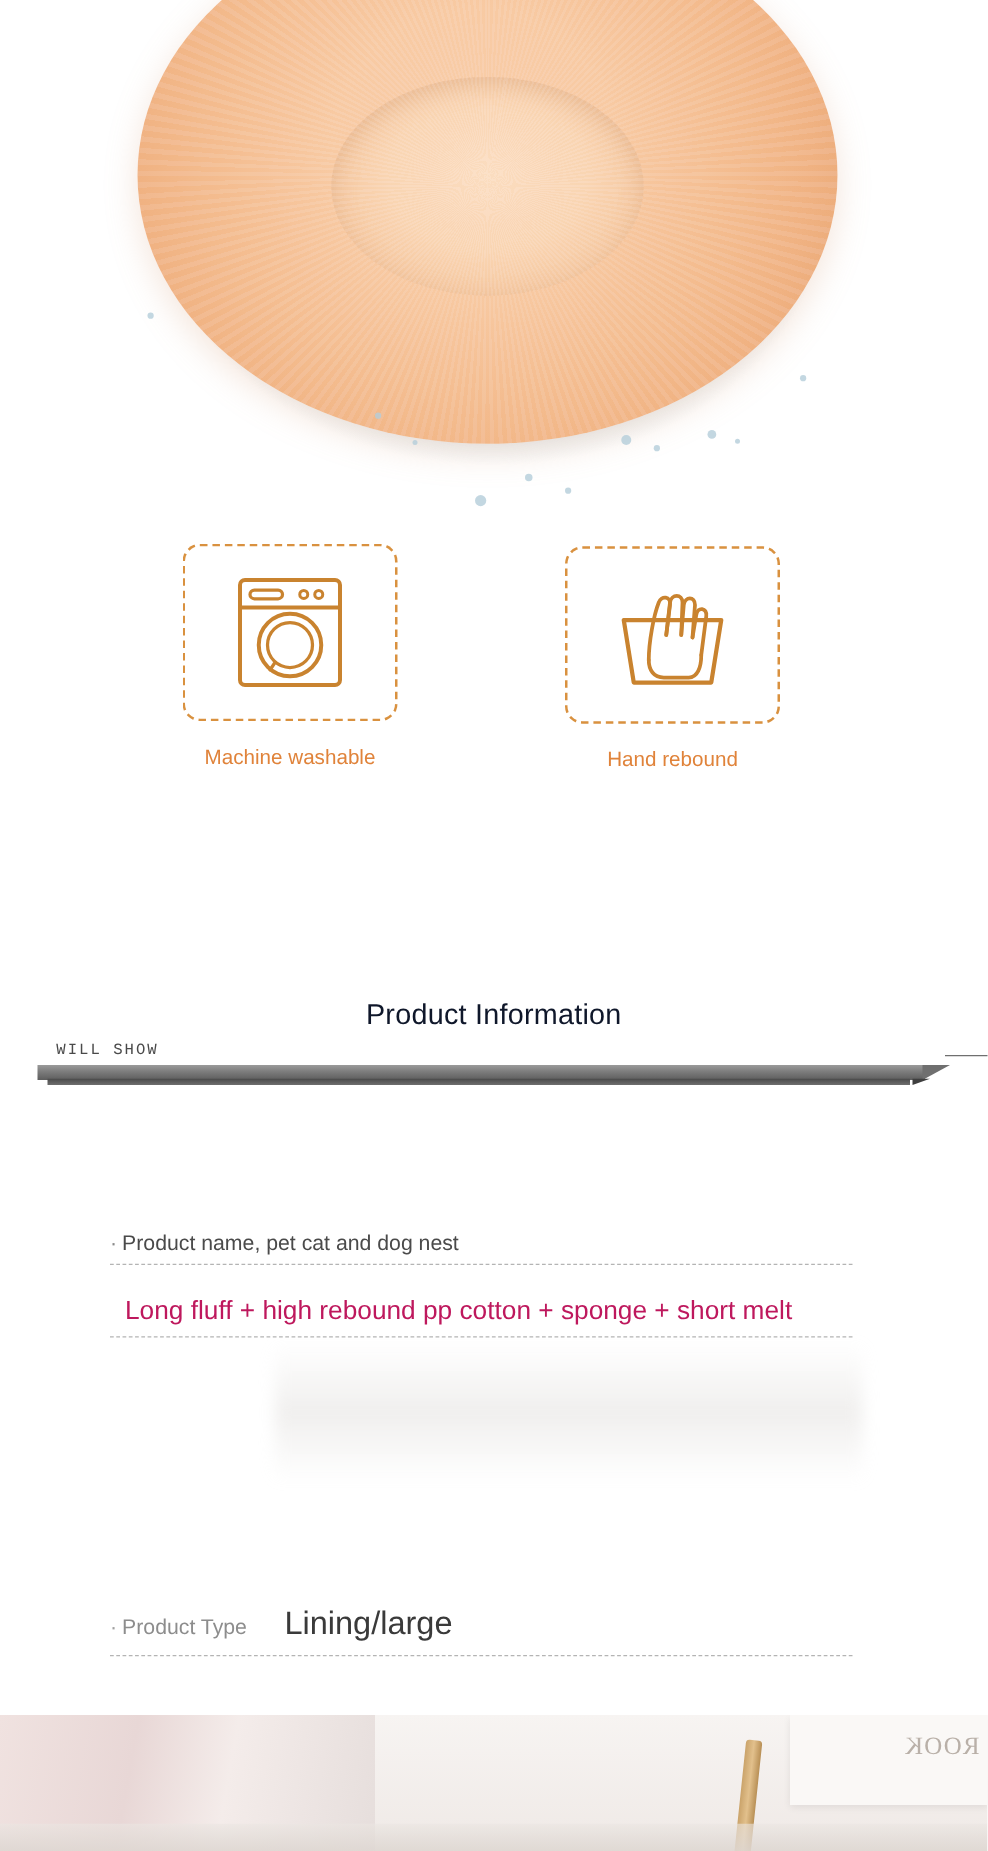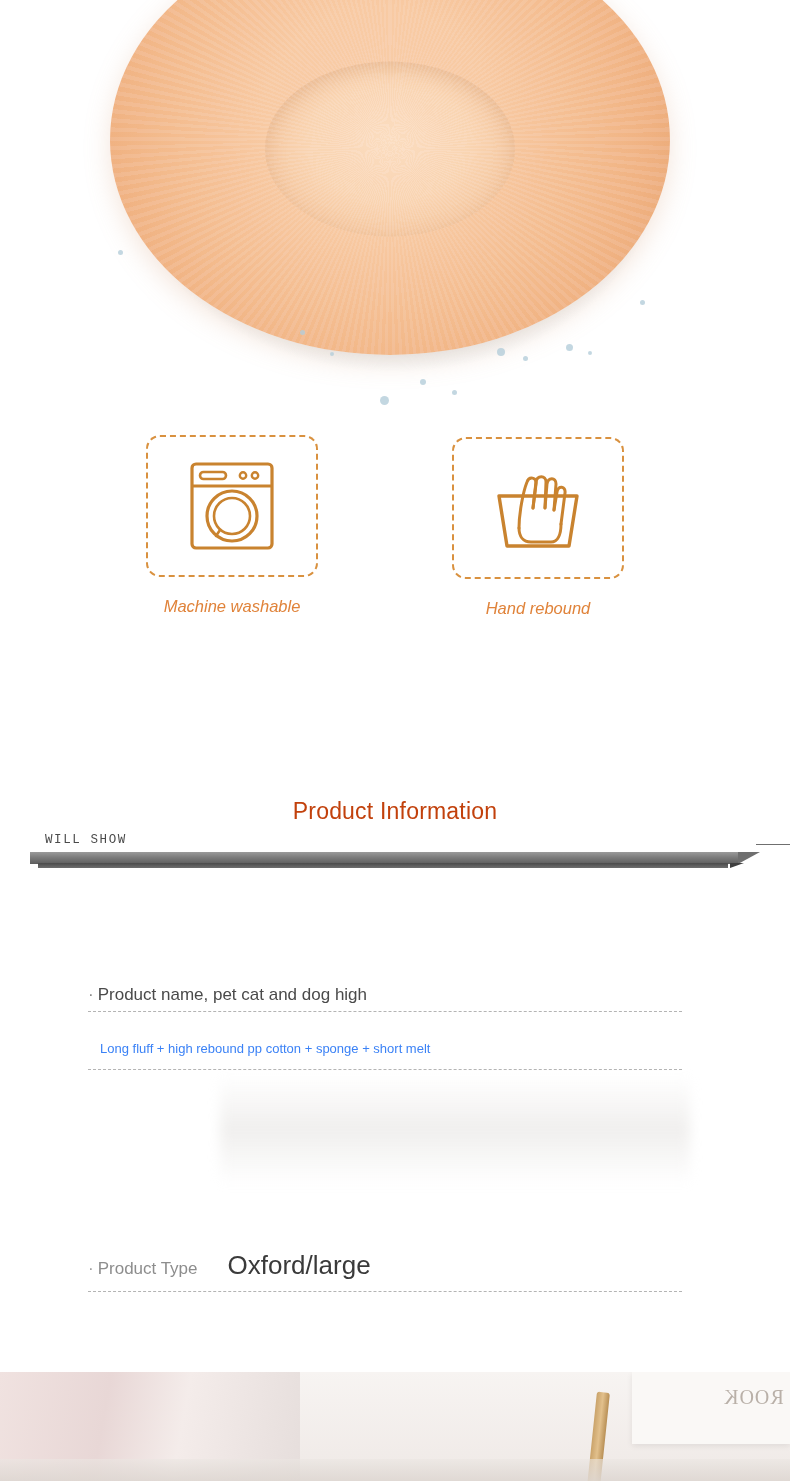--- a/index.html
+++ b/index.html
@@ -79,21 +79,20 @@
         rgba(230,175,130,0.2) 1.1deg 2.2deg);
     mix-blend-mode: soft-light;
   }
 
   
   .wash-row {
     position: absolute;
     left: 0; top: 425px;
     width: 666px;
     height: 215px;
-    font-style: italic;
   }
   .wash-item { position: absolute; text-align: center; }
   .wash-badge {
     width: 172px; height: 142px;
     border: 2px dashed #d9913f;
     border-radius: 14px;
     box-sizing: border-box;
     display: flex;
     align-items: center;
     justify-content: center;
@@ -108,21 +107,21 @@
   .wash-item.machine { left: 146px; top: 10px; }
   .wash-item.hand { left: 452px; top: 12px; }
 
   
   .section-title {
     position: absolute;
     left: 0; top: 798px;
     width: 790px;
     text-align: center;
     font-size: 23px;
-    color: #c2410c;
+    color: #0f172a;
     letter-spacing: 0.2px;
   }
   .will-show {
     position: absolute;
     left: 45px; top: 833px;
     font-family: "Liberation Mono", monospace;
     font-size: 12.5px;
     letter-spacing: 1.6px;
     color: #4a4a4a;
   }
@@ -180,35 +179,36 @@
     color: #4a4a4a;
     white-space: nowrap;
   }
   .spec-key .dot { color: #8a8a8a; margin-right: 4px; }
   .dashed-rule {
     width: 100%;
     border-top: 1px dashed #b4b4b4;
     margin-top: 6px;
   }
   .spec-body {
-    font-size: 13px;
-    color: #3b82f6;
+    font-size: 21px;
+    color: #be185d;
     line-height: 29px;
     padding-left: 12px;
   }
   .spec-body .line { display: block; }
 
   .type-block {
     position: absolute;
     left: 88px; top: 1250px;
     width: 594px;
   }
   .type-row {
     display: flex;
     align-items: baseline;
+    margin-top: 33px;
   }
   .type-key {
     font-size: 17px;
     color: #8d8d8d;
     white-space: nowrap;
   }
   .type-key .dot { color: #a0a0a0; margin-right: 4px; }
   .type-value {
     font-size: 26px;
     color: #3a3a3a;
@@ -354,40 +354,40 @@
   <div class="tip2"></div>
   <div class="rule"></div>
 </div>
 
 <div class="ghost-photo"></div>
 
 <div class="specs">
 
   <div class="spec-line">
     <div class="spec-key">
-      <span class="dot">·</span><span>Product name, pet cat and dog high</span>
+      <span class="dot">·</span><span>Product name, pet cat and dog nest</span>
     </div>
     <div class="dashed-rule"></div>
   </div>
 
   <div class="spec-line" style="margin-top:16px;">
     <div class="spec-body">
       <span class="line">Long fluff + high rebound pp cotton + sponge + short melt</span>
     </div>
     <div class="dashed-rule"></div>
   </div>
 
 </div>
 
 <div class="type-block">
   <div class="type-row">
     <div class="type-key">
       <span class="dot">·</span><span>Product Type</span>
     </div>
-    <div class="type-value">Oxford/large</div>
+    <div class="type-value">Lining/large</div>
   </div>
   <div class="type-rule"></div>
 </div>
 
 <div class="bottom-photo">
   <div class="bp-wall"></div>
   <div class="bp-curtain"></div>
   <div class="bp-board">
     <div class="bp-board-text">ROOK</div>
   </div>

